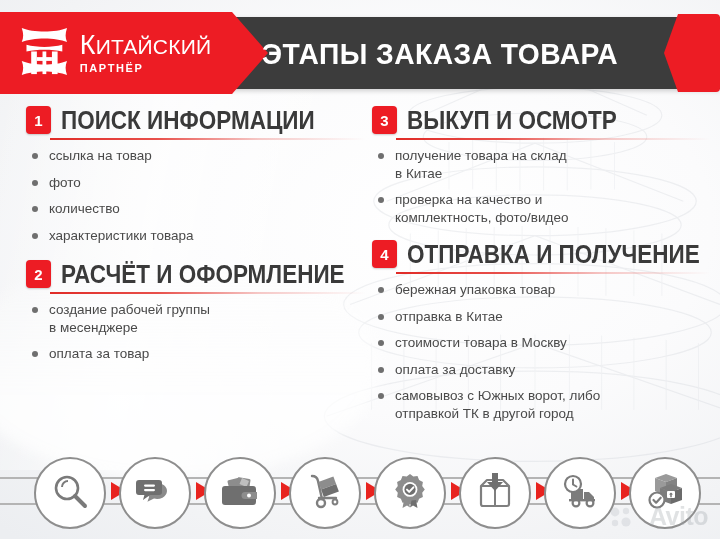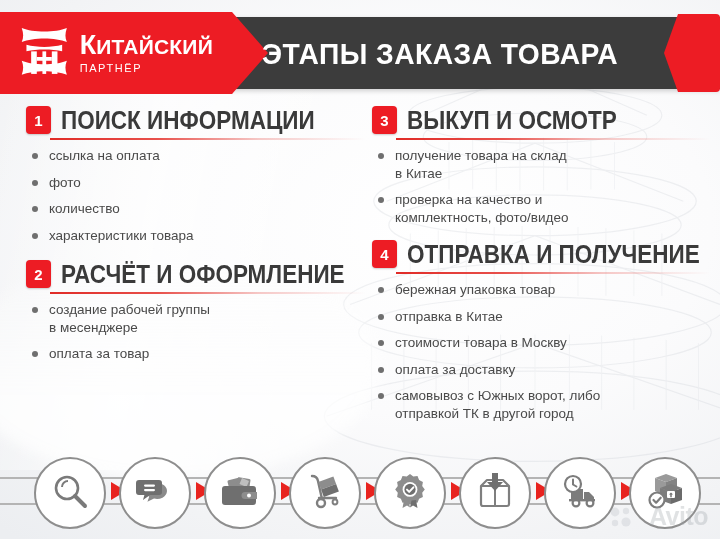--- a/index.html
+++ b/index.html
@@ -61,23 +61,23 @@
     position:absolute;left:262px;top:20px;width:420px;height:44px;
     color:#fff;font-weight:bold;font-size:30px;letter-spacing:.5px;
     line-height:44px;white-space:nowrap;
     transform:scaleX(.94);transform-origin:left center;
   }
 
   
   .logo{position:absolute;left:18px;top:14px;display:flex;align-items:center;gap:9px;}
   .logo-mark{width:56px;height:54px;}
   .logo-text{color:#fff;line-height:1;}
-  .logo-name{font-size:21px;font-weight:bold;letter-spacing:.2px;}
+  .logo-name{font-size:21px;font-weight:normal;letter-spacing:.2px;}
   .logo-name .cap{font-size:27px;}
-  .logo-sub{font-size:11px;font-weight:normal;letter-spacing:1.6px;text-align:right;margin-top:3px;}
+  .logo-sub{font-size:11px;font-weight:bold;letter-spacing:1.6px;text-align:right;margin-top:3px;}
 
   
   .cols{position:absolute;left:0;top:104px;width:720px;height:330px;}
   .col{position:absolute;top:0;}
   .col-left{left:26px;width:340px;}
   .col-right{left:372px;width:338px;}
 
   .sec{position:relative;margin-bottom:4px;}
   .sec-head{position:relative;display:flex;align-items:center;height:32px;}
   .badge{
@@ -203,21 +203,21 @@
     <div class="col col-left">
 
       <div class="sec">
         <div class="sec-head">
           <span class="badge">1</span>
           <span class="sec-title">ПОИСК ИНФОРМАЦИИ</span>
         </div>
         <div class="rule"></div>
         <ul class="bullets">
           <li>
-              <span class="txt">ссылка на оплата</span>
+              <span class="txt">ссылка на товар</span>
             </li>
           <li>
               <span class="txt">фото</span>
             </li>
           <li>
               <span class="txt">количество</span>
             </li>
           <li>
               <span class="txt">характеристики товара</span>
             </li>

